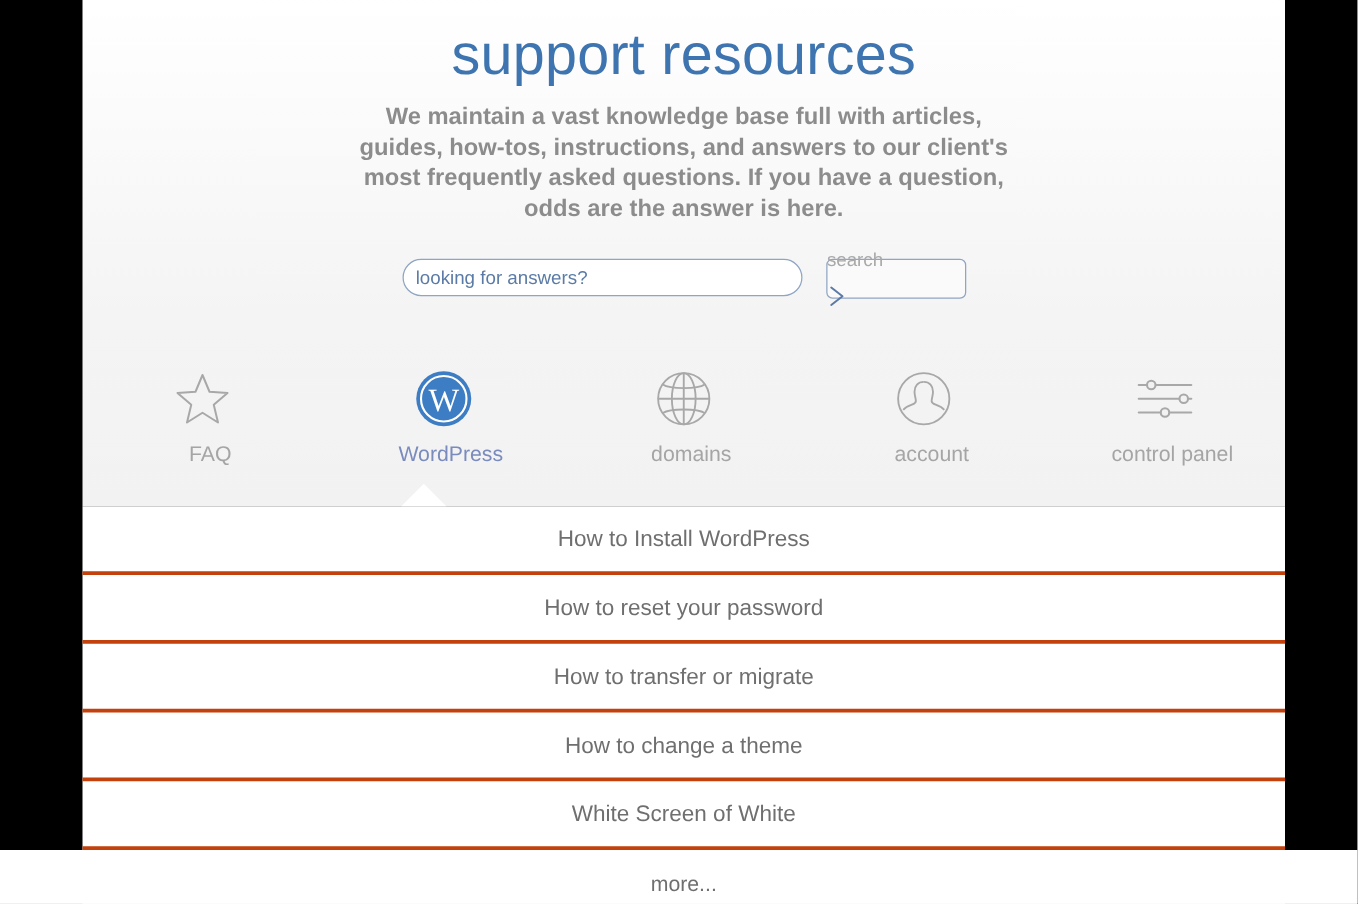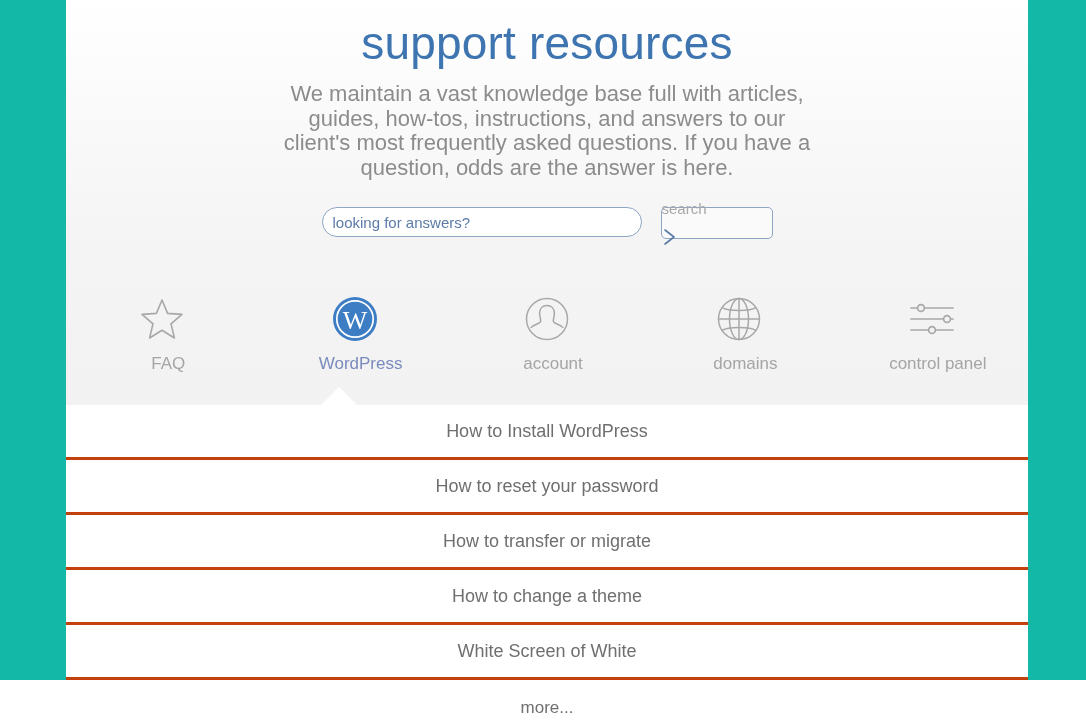--- a/index.html
+++ b/index.html
@@ -12,21 +12,21 @@
     height: 723px;
     overflow: hidden;
     font-family: "Liberation Sans", sans-serif;
     -webkit-font-smoothing: antialiased;
   }
 
   .page {
     position: relative;
     width: 1086px;
     height: 680px;
-    background: #14b8a6;
+    background: #000000;
   }
 
   
   .hero {
     position: absolute;
     left: 66px;
     top: 0;
     width: 962px;
     height: 405px;
     background: linear-gradient(to bottom, #ffffff 0%, #fbfbfb 22%, #f4f4f4 62%, #f2f2f2 100%);
@@ -41,24 +41,24 @@
     font-weight: 400;
     line-height: 58px;
     color: #3e75b0;
     letter-spacing: 0.2px;
   }
 
   .hero-sub {
     margin: 10px auto 0;
     width: 540px;
     text-align: center;
-    font-size: 22px;
+    font-size: 19px;
     line-height: 24.5px;
     color: #8c8c8c;
-    font-weight: 400;
+    font-weight: 700;
   }
 
   
   .search-row {
     position: absolute;
     left: 0;
     top: 207px;
     width: 962px;
     display: flex;
     justify-content: center;
@@ -210,42 +210,42 @@
         </div>
         <div class="cat-label">WordPress</div>
       </div>
 
 
       <div class="cat">
         <div class="cat-icon">
           <svg width="46" height="46" viewBox="0 0 46 46" aria-hidden="true">
             <g fill="none" stroke="#a8a8a8" stroke-width="1.5">
               <circle cx="23" cy="23" r="20.5"></circle>
-              <path d="M23 9.5c-4.6 0-7.4 3.3-7.4 7.8 0 3.1 1.1 5.6 1.1 7.4 0 1.6-1.3 2.3-3.2 3 -3.2 1.2-5.6 2.6-6.9 4.2"></path>
-              <path d="M23 9.5c4.6 0 7.4 3.3 7.4 7.8 0 3.1-1.1 5.6-1.1 7.4 0 1.6 1.3 2.3 3.2 3 3.2 1.2 5.6 2.6 6.9 4.2"></path>
-            </g>
-          </svg>
-        </div>
-        <div class="cat-label">account</div>
-      </div>
-
-      <div class="cat">
-        <div class="cat-icon">
-          <svg width="46" height="46" viewBox="0 0 46 46" aria-hidden="true">
-            <g fill="none" stroke="#a8a8a8" stroke-width="1.5">
-              <circle cx="23" cy="23" r="20.5"></circle>
               <ellipse cx="23" cy="23" rx="9.5" ry="20.5"></ellipse>
               <line x1="23" y1="2.5" x2="23" y2="43.5"></line>
               <line x1="2.5" y1="23" x2="43.5" y2="23"></line>
               <path d="M6.2 11.6 C12 15.4 34 15.4 39.8 11.6"></path>
               <path d="M6.2 34.4 C12 30.6 34 30.6 39.8 34.4"></path>
             </g>
           </svg>
         </div>
         <div class="cat-label">domains</div>
+      </div>
+
+      <div class="cat">
+        <div class="cat-icon">
+          <svg width="46" height="46" viewBox="0 0 46 46" aria-hidden="true">
+            <g fill="none" stroke="#a8a8a8" stroke-width="1.5">
+              <circle cx="23" cy="23" r="20.5"></circle>
+              <path d="M23 9.5c-4.6 0-7.4 3.3-7.4 7.8 0 3.1 1.1 5.6 1.1 7.4 0 1.6-1.3 2.3-3.2 3 -3.2 1.2-5.6 2.6-6.9 4.2"></path>
+              <path d="M23 9.5c4.6 0 7.4 3.3 7.4 7.8 0 3.1-1.1 5.6-1.1 7.4 0 1.6 1.3 2.3 3.2 3 3.2 1.2 5.6 2.6 6.9 4.2"></path>
+            </g>
+          </svg>
+        </div>
+        <div class="cat-label">account</div>
       </div>
 
       <div class="cat">
         <div class="cat-icon">
           <svg width="48" height="36" viewBox="0 0 48 36" aria-hidden="true">
             <g stroke="#a8a8a8" stroke-width="1.7" stroke-linecap="round" fill="none">
               <line x1="3" y1="7" x2="45" y2="7"></line>
               <line x1="3" y1="18" x2="45" y2="18"></line>
               <line x1="3" y1="29" x2="45" y2="29"></line>
             </g>

